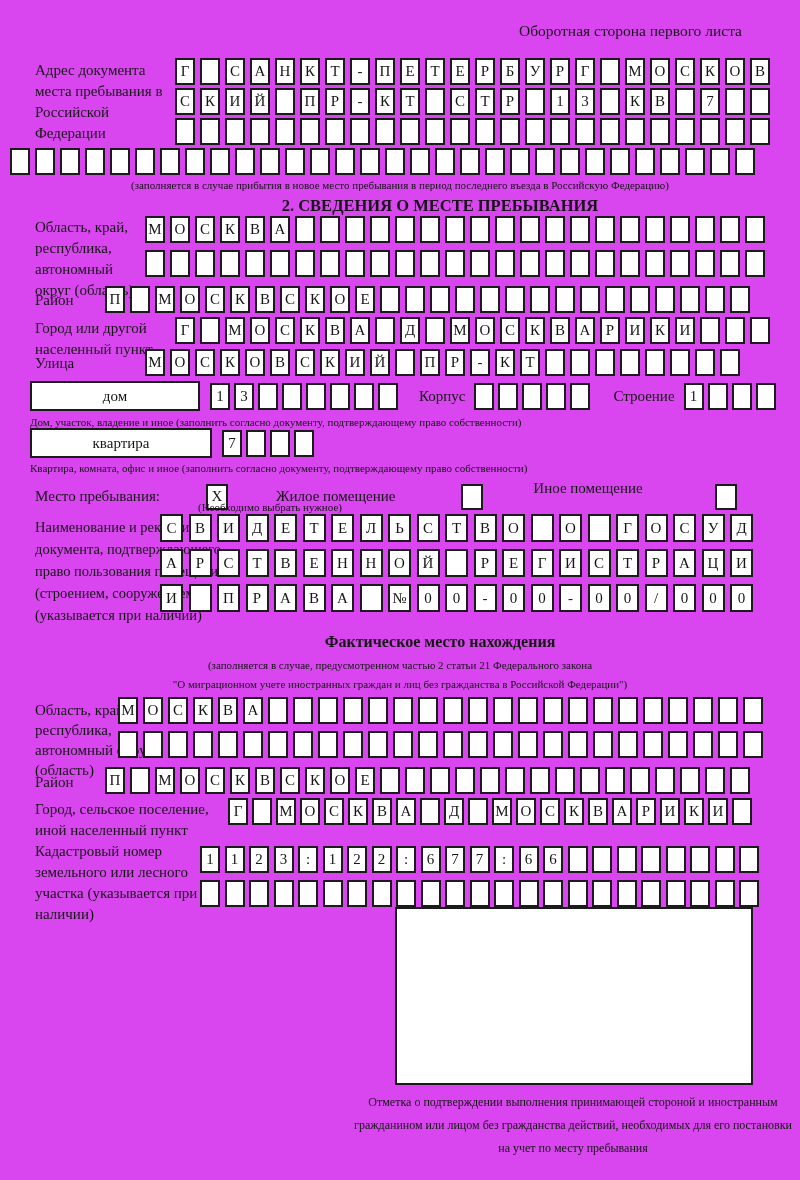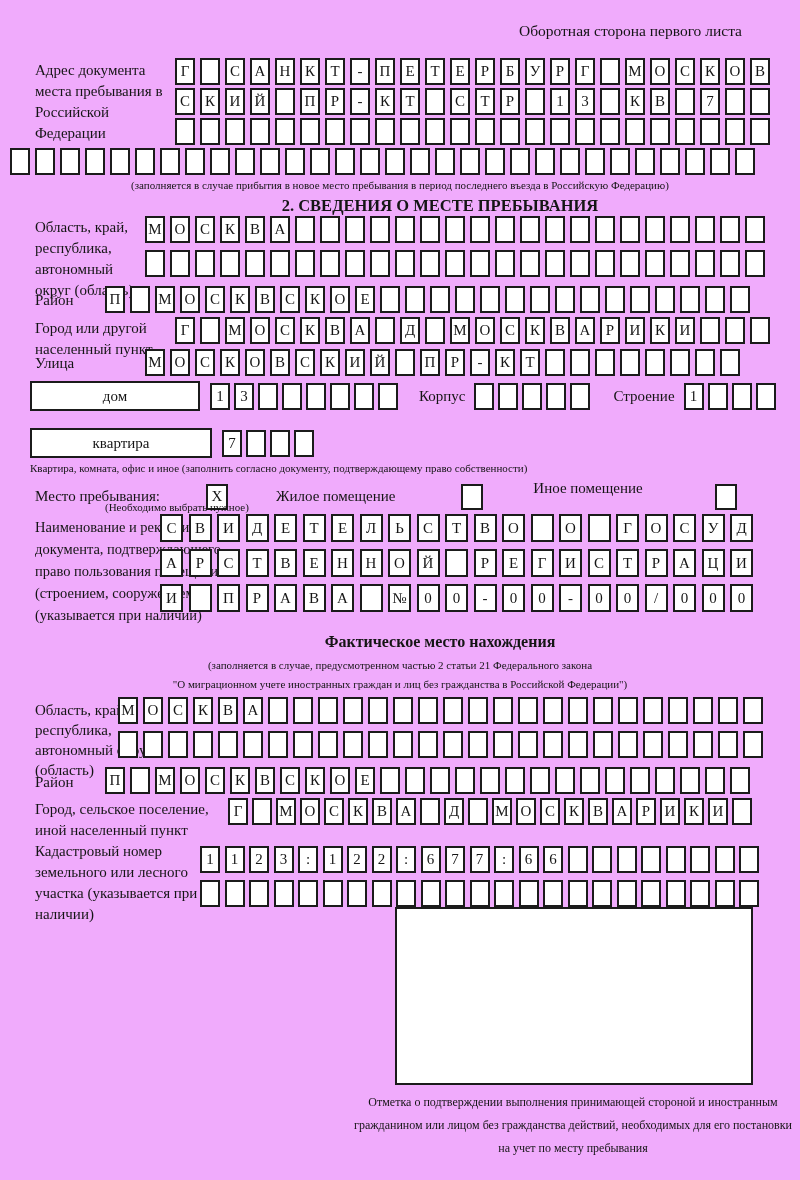--- a/index.html
+++ b/index.html
@@ -1,16 +1,16 @@
 <!DOCTYPE html>
 <html><head>
 <meta charset="utf-8">
 <style>
   html,body{margin:0;padding:0;background:#fff;}
-  .page{position:relative;width:800px;height:1180px;background:#f0abfc;
+  .page{position:relative;width:800px;height:1180px;background:#d946ef;
         font-family:"Liberation Serif","DejaVu Serif",serif;color:#151515;overflow:hidden;}
   .abs{position:absolute;}
   .label{font-size:15px;line-height:21px;}
   .note{font-size:11px;}
   .center{text-align:center;width:800px;left:0;}
   .hdr{font-weight:bold;font-size:16.5px;padding-left:40px;}
   .boxes{display:flex;gap:5px;}
   .boxes.g4{gap:4px;}
   .boxes.g45{gap:4.5px;}
   .cell{flex:0 0 auto;width:20px;height:27px;border:2px solid #1b1b1b;box-sizing:border-box;
@@ -309,20 +309,21 @@
         <span class="cell"></span>
       </div>
     <div class="inl-label">Строение</div>
     <div class="boxes g4">
         <span class="cell">1</span>
         <span class="cell"></span>
         <span class="cell"></span>
         <span class="cell"></span>
       </div>
   </div>
+  <div class="abs note" style="left:30px;top:416px;">Дом, участок, владение и иное (заполнить согласно документу, подтверждающему право собственности)</div>
 
   <div class="abs hrow" style="left:30px;top:428px;">
     <div class="widebox" style="width:182px;margin-right:10px;">квартира</div>
     <div class="boxes g4">
         <span class="cell">7</span>
         <span class="cell"></span>
         <span class="cell"></span>
         <span class="cell"></span>
       </div>
   </div>
@@ -330,21 +331,21 @@
 
   <div class="abs hrow" style="left:35px;top:476px;gap:36px;">
     <div class="inl-label" style="margin:0 10px 0 0;">Место пребывания:</div>
     <span class="cell cb" style="margin-right:12px;">X</span>
     <div class="inl-label" style="margin:0 30px 0 0;">Жилое помещение</div>
     <span class="cell cb" style="margin-right:14px;"></span>
     <div class="inl-label" style="margin:0 36px 16px 0;">Иное помещение</div>
     <span class="cell cb" style="margin-right:28px;"></span>
     <div class="inl-label" style="margin:12px;">Организация</div>
   </div>
-  <div class="abs note" style="left:105px;top:501px;width:330px;">(Необходимо выбрать нужное)</div>
+  <div class="abs note" style="left:105px;top:501px;width:330px;text-align:center;">(Необходимо выбрать нужное)</div>
 
   <div class="abs label" style="left:35px;top:516px;width:218px;font-size:14.5px;line-height:22px;">Наименование и реквизиты документа, подтверждающего право пользования помещением (строением, сооружением) (указывается при наличии)</div>
   <div class="abs boxes doc" style="left:160px;top:514px;">
       <span class="cell">С</span>
       <span class="cell">В</span>
       <span class="cell">И</span>
       <span class="cell">Д</span>
       <span class="cell">Е</span>
       <span class="cell">Т</span>
       <span class="cell">Е</span>

